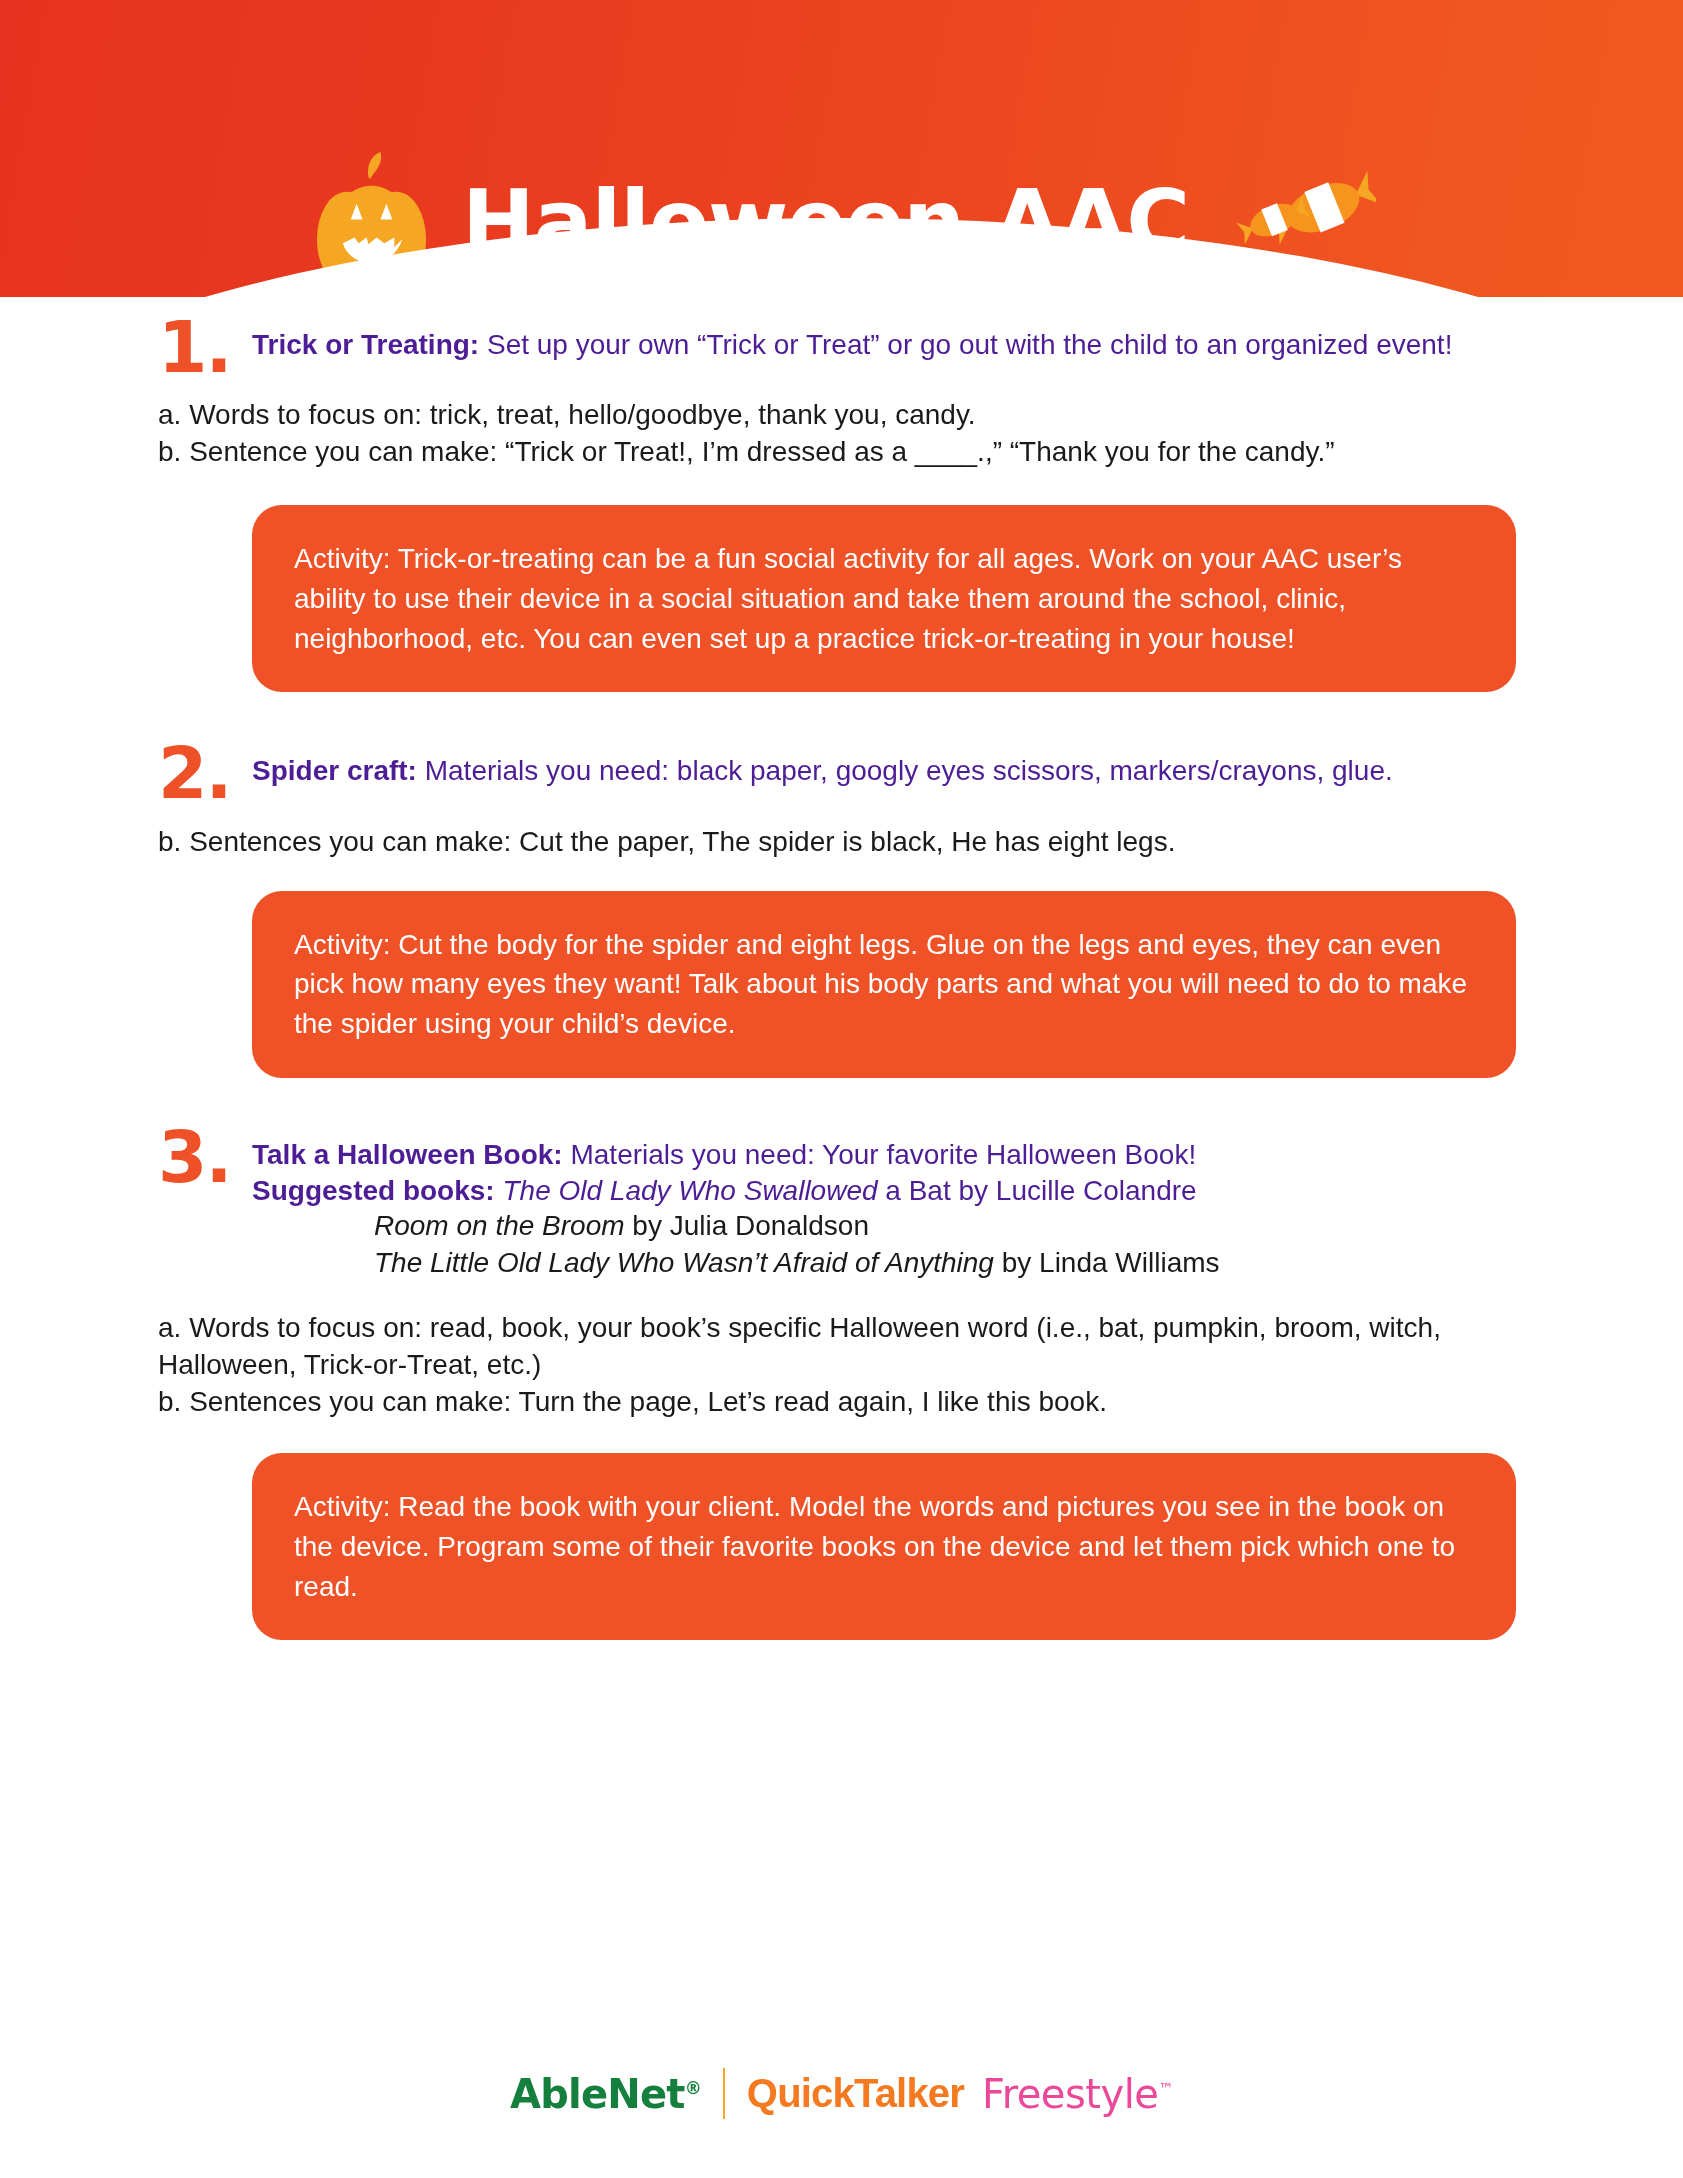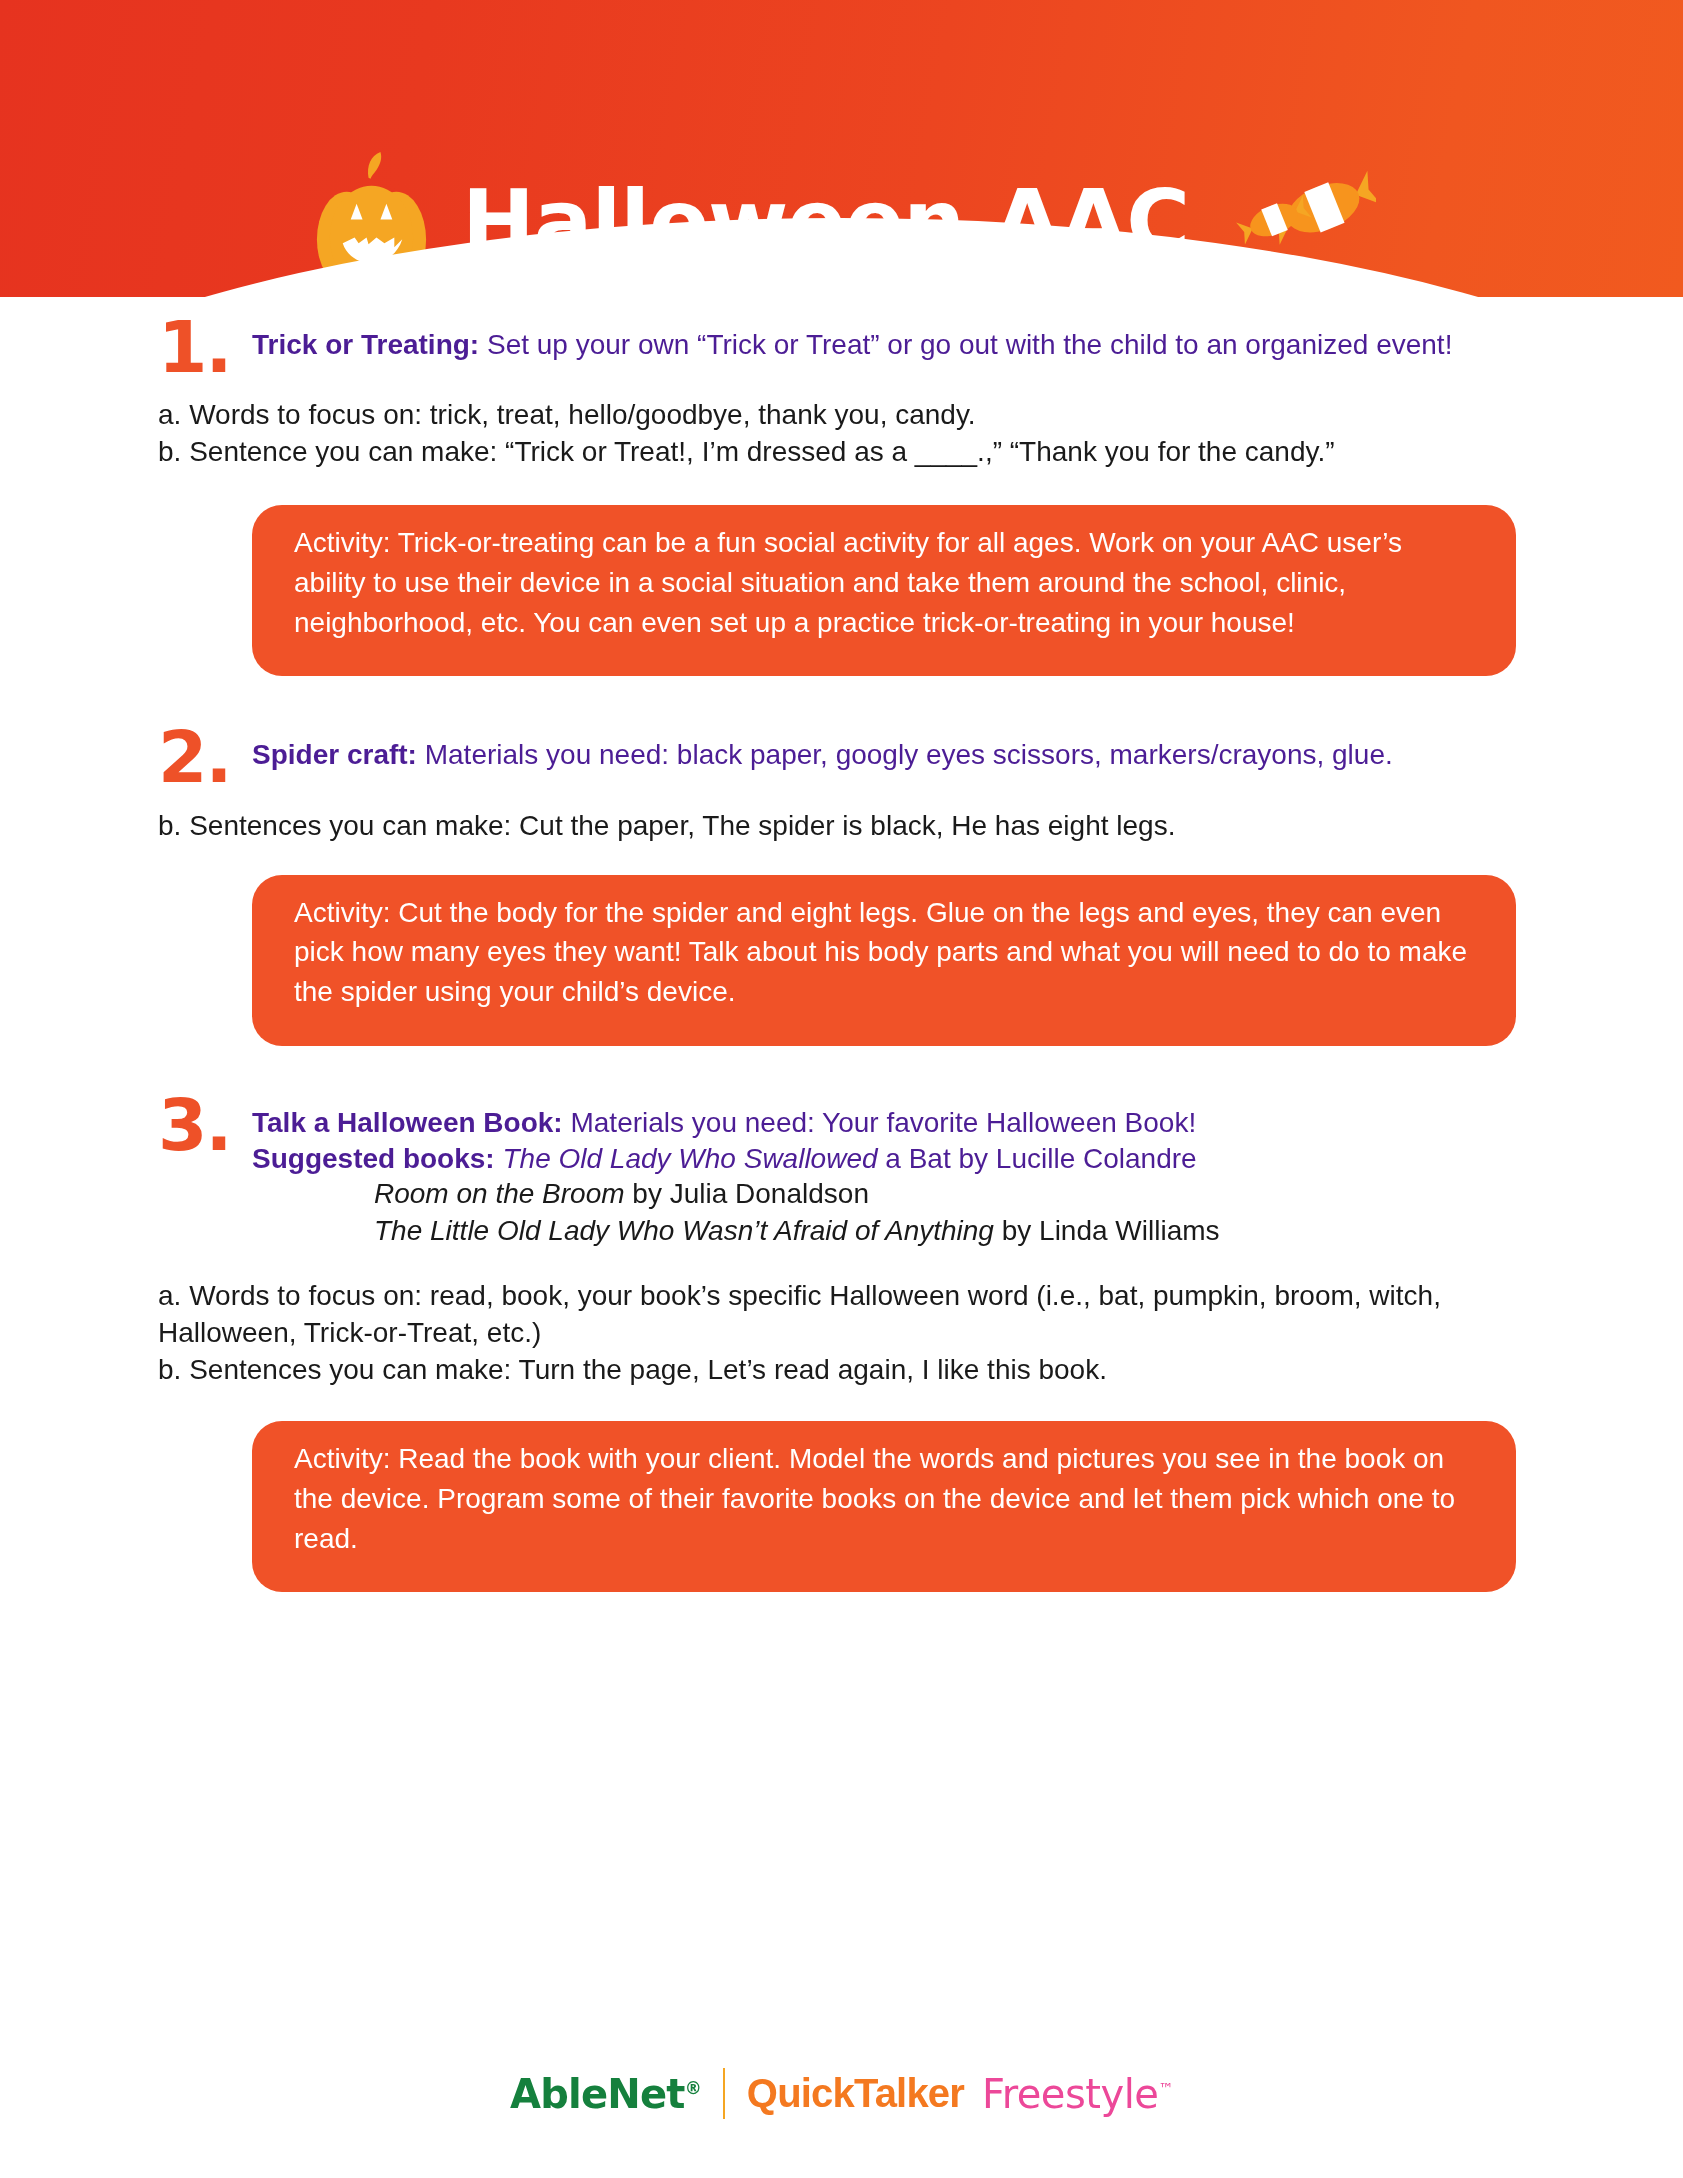--- a/index.html
+++ b/index.html
@@ -111,21 +111,21 @@
   .books {
     margin-left: 216px;
     font-size: 28px;
     line-height: 1.32;
   }
 
   .activity-box {
     background: #F05228;
     color: #ffffff;
     border-radius: 30px;
-    padding: 18px 40px 34px 42px;
+    padding: 34px 40px 34px 42px;
     font-size: 28px;
     line-height: 1.42;
     margin-left: 94px;
     margin-right: 18px;
     box-sizing: border-box;
   }
 
   
   .footer {
     position: absolute;

